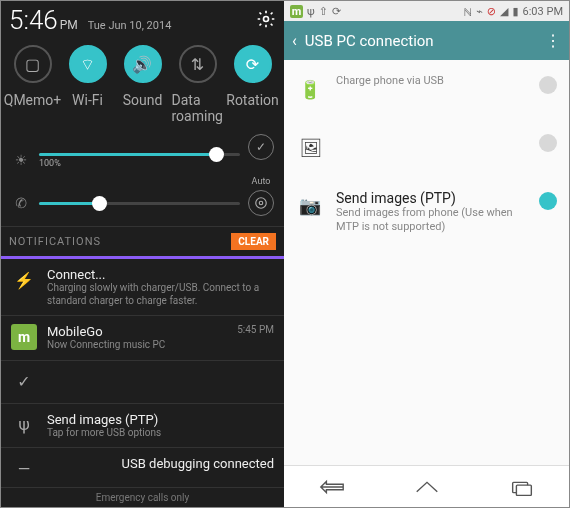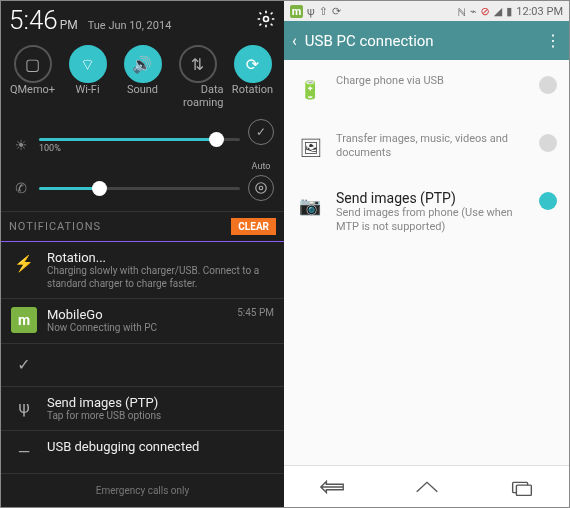--- a/index.html
+++ b/index.html
@@ -12,45 +12,45 @@
 .lstatus{display:flex;justify-content:space-between;align-items:baseline;padding:4px 8px}
 .ltime{color:#fff;font-size:26px;font-weight:300}
 .lampm{font-size:12px;margin-left:2px}
 .ldate{font-size:11px;color:#aaa}
 .gear{color:#fff}
 
 .qtoggles{display:flex;justify-content:space-around;padding:6px 4px 2px}
 .qt{display:flex;flex-direction:column;align-items:center;width:52px}
 .qcircle{width:38px;height:38px;border-radius:50%;border:2px solid #555;display:flex;align-items:center;justify-content:center;color:#aaa}
 .qcircle.on{background:#36c3c9;border-color:#36c3c9;color:#fff}
-.qlabel{font-size:11px;color:#aaa;margin-top:0;text-align:right}
+.qlabel{font-size:14px;color:#aaa;margin-top:9px;text-align:left}
 
 .sliders{padding:4px 10px 6px}
 .srow{display:flex;align-items:center;gap:8px;margin:4px 0}
 .sicon{width:20px;color:#888;font-size:14px;text-align:center}
 .strack{flex:1;height:3px;background:#444;position:relative;border-radius:2px}
 .sfill{height:100%;background:#36c3c9;border-radius:2px}
 .sthumb{position:absolute;top:-6px;width:15px;height:15px;background:#fff;border-radius:50%}
 .spct{font-size:9px;color:#aaa;width:28px}
 .sright{width:26px;height:26px;border:1.5px solid #777;border-radius:50%;display:flex;align-items:center;justify-content:center;color:#aaa;font-size:12px}
 .autolbl{font-size:9px;color:#aaa;text-align:center;margin-top:16px}
 
-.notifhdr{display:flex;justify-content:space-between;align-items:center;padding:6px 8px;border-top:1px solid #333;border-bottom:1px solid #8b5cf6}
+.notifhdr{display:flex;justify-content:space-between;align-items:center;padding:6px 8px;border-top:1px solid #333;border-bottom:3px solid #8b5cf6}
 .notifhdr .t{font-size:11px;letter-spacing:1px;color:#888}
 .clearbtn{background:#f37321;color:#fff;font-size:10px;font-weight:bold;padding:3px 7px;border:none}
 
 .nlist{flex:1;overflow:hidden}
 .nitem{display:flex;gap:10px;padding:8px 10px;border-bottom:1px solid #333}
 .nicon{width:26px;height:26px;display:flex;align-items:center;justify-content:center;color:#aaa;font-size:16px;flex-shrink:0}
 .nicon.mgo{background:#7cb342;color:#fff;border-radius:3px;font-weight:bold;font-size:14px}
 .nbody{flex:1;min-width:0}
 .ntitle{color:#eee;font-size:13px;white-space:nowrap;overflow:hidden;text-overflow:ellipsis}
 .ntext{color:#888;font-size:10px;line-height:1.25}
 .ntime{color:#888;font-size:10px;margin-left:12px}
-.nfooter{text-align:center;font-size:10px;color:#777;padding:11px;border-top:1px solid #333}
+.nfooter{text-align:center;font-size:10px;color:#777;padding:4px;border-top:1px solid #333}
 
 
 .rstatus{height:20px;background:#eee;display:flex;justify-content:space-between;align-items:center;padding:0 6px;font-size:10px;color:#666}
 .rstatus .icons{display:flex;gap:4px;align-items:center}
 .rstatus .icons span{font-size:11px}
 .mgoicon{background:#7cb342;color:#fff;width:13px;height:13px;border-radius:2px;display:inline-flex;align-items:center;justify-content:center;font-size:9px;font-weight:bold}
 
 .rheader{background:#4a9196;color:#fff;display:flex;align-items:center;padding:10px 8px;gap:8px}
 .rheader .back{font-size:16px}
 .rheader .title{flex:1;font-size:15px}
@@ -142,53 +142,53 @@
   <div class="notifhdr">
     <span class="t">NOTIFICATIONS</span>
     <button class="clearbtn">CLEAR</button>
   </div>
 
   <div class="nlist" id="nlist">
       <div class="nitem">
         <div class="nicon">⚡</div>
   <div class="nbody">
     <div style="display:flex;justify-content:space-between">
-            <div class="ntitle">Rotation...</div>
+            <div class="ntitle">Connect...</div>
           </div>
     <div class="ntext">Charging slowly with charger/USB. Connect to a standard charger to charge faster.</div>
   </div>
       </div>
       <div class="nitem">
         <div class="nicon mgo">m</div>
   <div class="nbody">
     <div style="display:flex;justify-content:space-between">
             <div class="ntitle">MobileGo</div>
             <div class="ntime">5:45 PM</div>
           </div>
-    <div class="ntext">Now Connecting with PC</div>
+    <div class="ntext">Now Connecting music PC</div>
   </div>
       </div>
       <div class="nitem">
         <div class="nicon">✓</div>
   <div class="nbody">
   </div>
       </div>
       <div class="nitem">
         <div class="nicon">ψ</div>
   <div class="nbody">
     <div style="display:flex;justify-content:space-between">
             <div class="ntitle">Send images (PTP)</div>
           </div>
     <div class="ntext">Tap for more USB options</div>
   </div>
       </div>
       <div class="nitem">
         <div class="nicon">—</div>
   <div class="nbody">
-    <div style="display:flex;justify-content:flex-start">
+    <div style="display:flex;justify-content:flex-end">
             <div class="ntitle">USB debugging connected</div>
           </div>
 
   </div>
       </div>
     </div>
   <div class="nfooter">Emergency calls only</div>
 </div>
 
 <div class="panel right">
@@ -198,42 +198,41 @@
       <span>ψ</span>
       <span>⇧</span>
       <span>⟳</span>
     </div>
     <div class="icons">
       <span>ℕ</span>
       <span>⌁</span>
       <span style="color:#c33">⊘</span>
       <span>◢</span>
       <span>▮</span>
-      <span>12:03 PM</span>
+      <span>6:03 PM</span>
     </div>
   </div>
 
   <div class="rheader">
     <span class="back">‹</span>
     <span class="title">USB PC connection</span>
     <span class="menu">⋮</span>
   </div>
 
   <div class="optlist" id="optlist">
       <div class="opt">
         <div class="oicon">🔋</div>
   <div class="obody">
     <div class="otext">Charge phone via USB</div>
   </div>
   <div class="oradio"></div>
       </div>
       <div class="opt">
         <div class="oicon">🖼</div>
   <div class="obody">
-    <div class="otext">Transfer images, music, videos and documents</div>
   </div>
   <div class="oradio"></div>
       </div>
       <div class="opt">
         <div class="oicon">📷</div>
   <div class="obody">
     <div class="otitle">Send images (PTP)</div>
     <div class="otext">Send images from phone (Use when MTP is not supported)</div>
   </div>
   <div class="oradio sel"></div>

